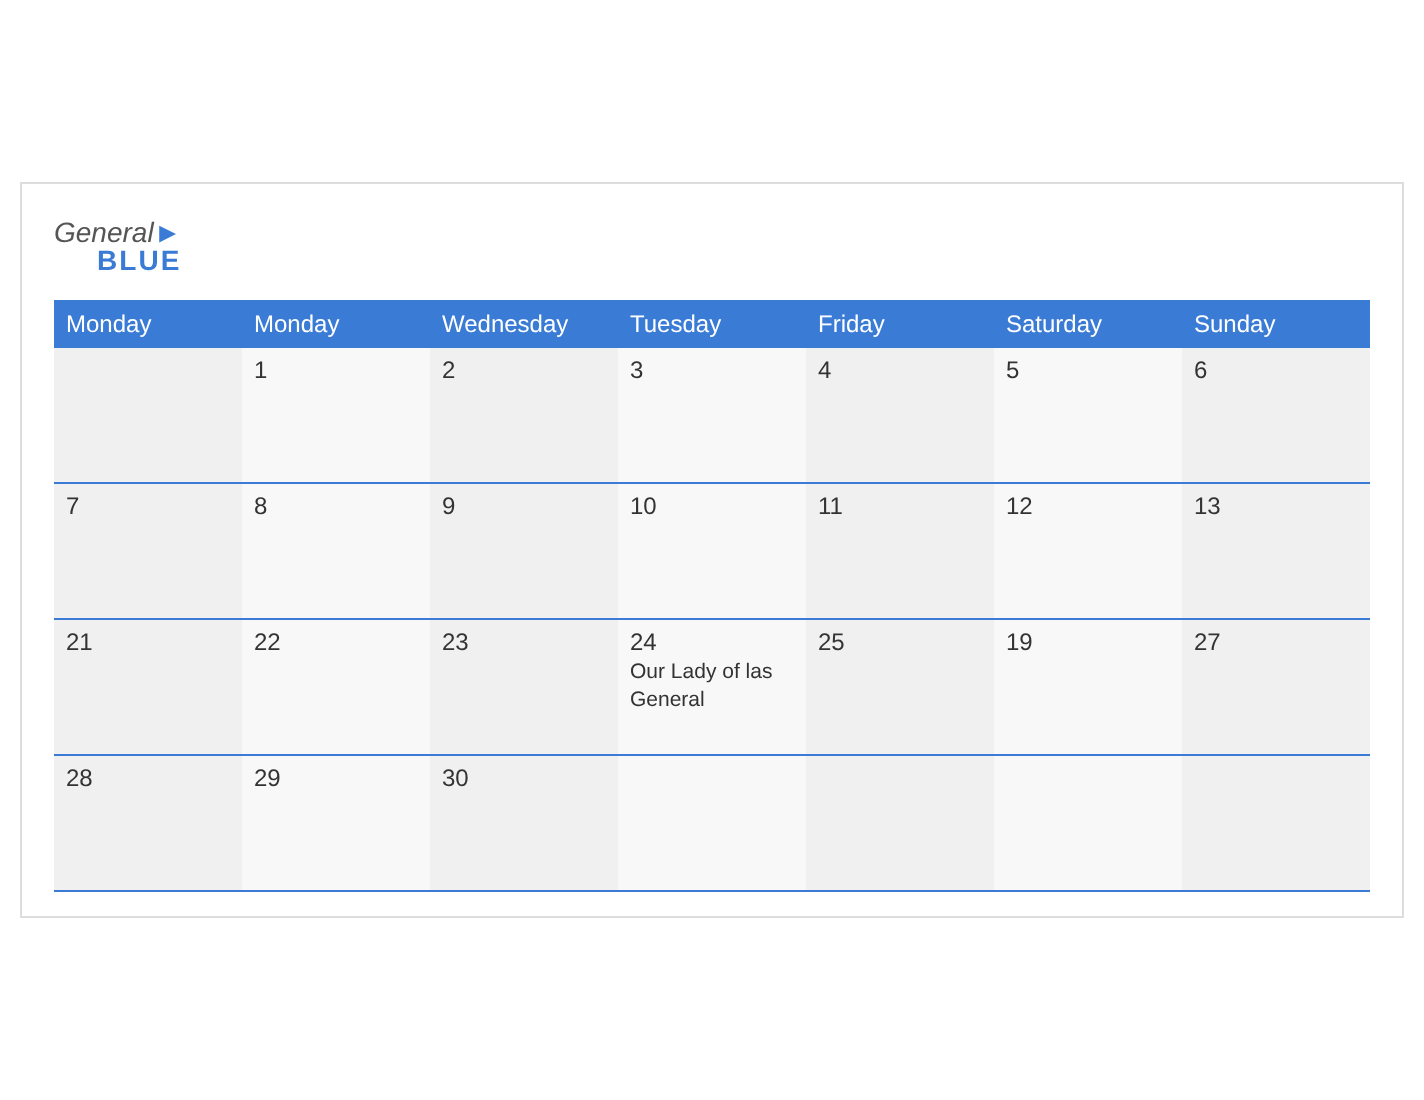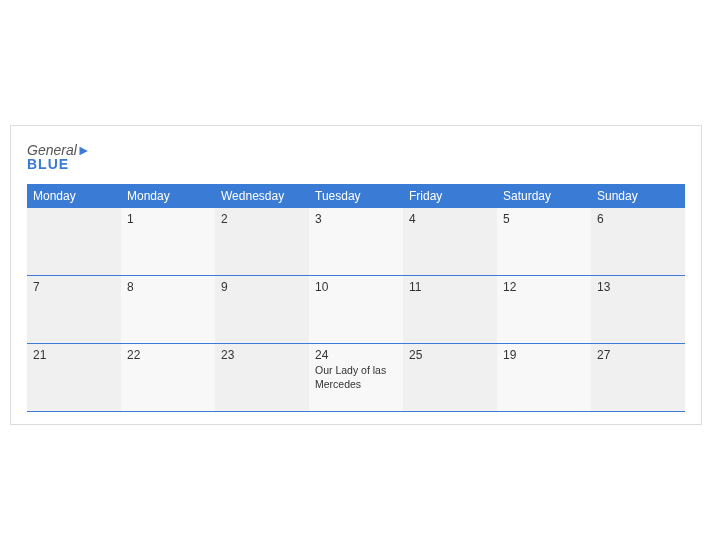--- a/index.html
+++ b/index.html
@@ -77,21 +77,21 @@
     }
     .holiday-name {
       font-size: 10.5px;
       color: #333;
       display: block;
       line-height: 1.3;
     }
     .logo-wrap {
       display: flex;
       flex-direction: column;
-      align-items: flex-start;
+      align-items: flex-end;
     }
     .logo-line1 {
       font-size: 14px;
       font-style: italic;
       color: #555;
     }
     .logo-line1 span.blue {
       color: #3a7bd5;
       font-weight: bold;
     }
@@ -181,27 +181,42 @@
             <span class="day-num">21</span>
           </td>
           <td>
             <span class="day-num">22</span>
           </td>
           <td>
             <span class="day-num">23</span>
           </td>
           <td>
             <span class="day-num">24</span>
-            <span class="holiday-name">Our Lady of las Mercedes</span>
+            <span class="holiday-name">Our Lady of las General</span>
           </td>
           <td>
             <span class="day-num">25</span>
           </td>
           <td>
             <span class="day-num">19</span>
           </td>
           <td>
             <span class="day-num">27</span>
           </td>
+        </tr>
+        <tr>
+          <td>
+            <span class="day-num">28</span>
+          </td>
+          <td>
+            <span class="day-num">29</span>
+          </td>
+          <td>
+            <span class="day-num">30</span>
+          </td>
+          <td></td>
+          <td></td>
+          <td></td>
+          <td></td>
         </tr>
       </tbody>
   </table>
 </div>
 
 </body></html>

